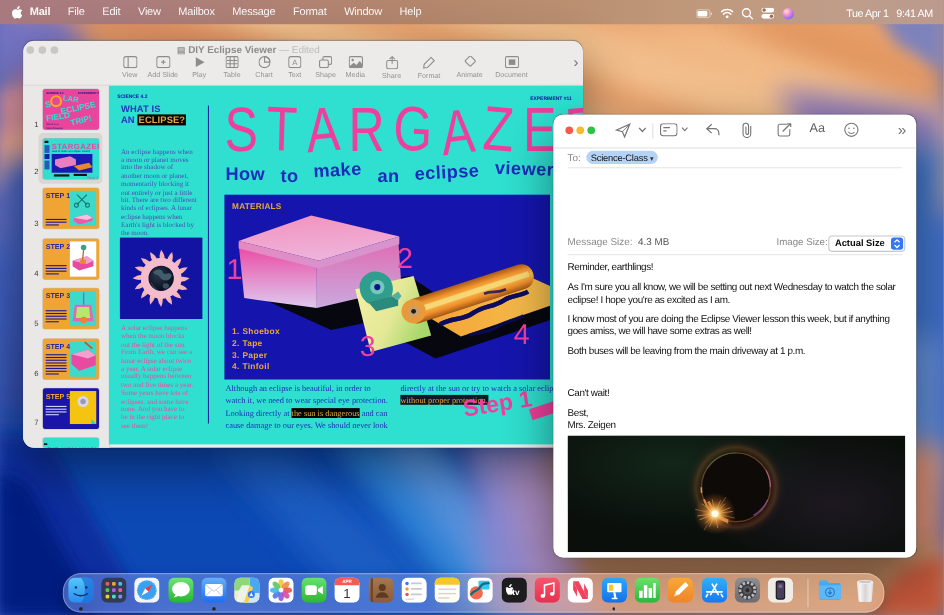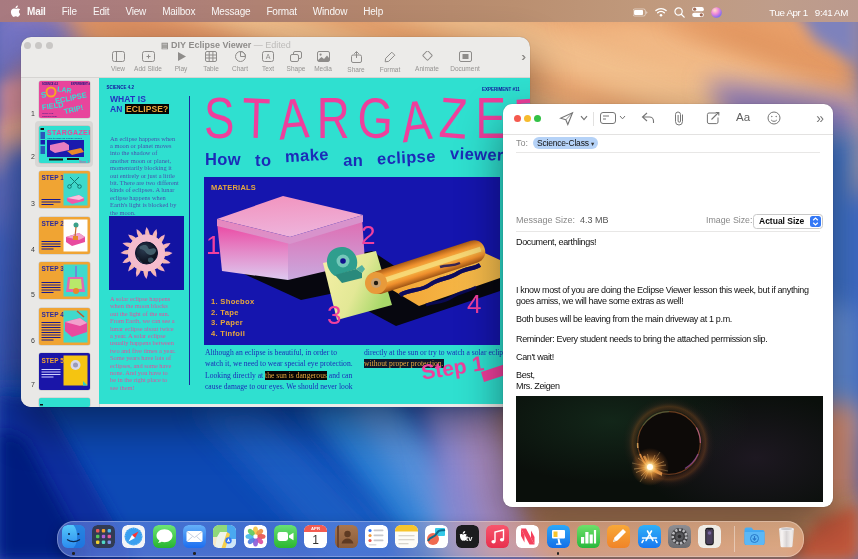--- a/index.html
+++ b/index.html
@@ -536,24 +536,24 @@
         </svg>
 <div class="abs" style="right:9px;top:6px;color:#757575;font-size:14px;">»</div>
 </div>
 <div class="mrow" style="top:30px;height:18px;line-height:18px;">To:&nbsp;&nbsp;<span style="background:#b5d2f7;color:#111;border-radius:6px;padding:1px 4px;font-size:8.5px;letter-spacing:-.2px;">Science-Class <span style="font-size:6.5px;color:#333">▾</span></span></div>
 <div class="mrow" style="top:105px;height:22px;line-height:22px;">Message Size:&nbsp; <span style="color:#555">4.3 MB</span>
 <span class="abs" style="left:190px;font-size:8.8px;">Image Size:</span>
 <span class="abs" style="left:237px;top:4.5px;width:68px;height:13px;background:#fff;border:1px solid #c8c8c8;border-radius:3.5px;line-height:13px;"><span style="color:#0a0a0a;font-size:8.5px;font-weight:bold;margin-left:5px;">Actual Size</span><span class="abs" style="right:1px;top:1px;width:11px;height:11px;background:#3478f6;border-radius:2.5px;"><svg width="11" height="11" viewBox="0 0 11 11" fill="none" stroke="#fff" stroke-width="1.2">
               <path d="M3.2 4.2L5.5 2l2.3 2.2M3.2 6.8L5.5 9l2.3-2.2"></path>
             </svg></span></span>
 </div>
-<div class="mbody" style="top:133px;">Document, earthlings!</div>
+<div class="mbody" style="top:133px;">Reminder, earthlings!</div>
+<div class="mbody" style="top:152px;">As I'm sure you all know, we will be setting out next Wednesday to watch the solar<br>eclipse! I hope you're as excited as I am.</div>
 <div class="mbody" style="top:181px;">I know most of you are doing the Eclipse Viewer lesson this week, but if anything<br>goes amiss, we will have some extras as well!</div>
 <div class="mbody" style="top:210px;">Both buses will be leaving from the main driveway at 1 p.m.</div>
-<div class="mbody" style="top:229.5px;">Reminder: Every student needs to bring the attached permission slip.</div>
 <div class="mbody" style="top:248px;">Can't wait!</div>
 <div class="mbody" style="top:266px;">Best,<br>Mrs. Zeigen</div>
 <div class="abs" style="left:13px;top:292px;width:307px;height:106px;">
 <svg width="307" height="106" viewBox="0 0 307 106">
 <defs>
 <radialGradient id="ehaze" cx=".5" cy=".5" r=".5">
               <stop offset="0" stop-color="#16301f"></stop>
               <stop offset="1" stop-color="#16301f" stop-opacity="0"></stop>
             </radialGradient>
 <radialGradient id="ephaze" cx=".5" cy=".5" r=".5">

